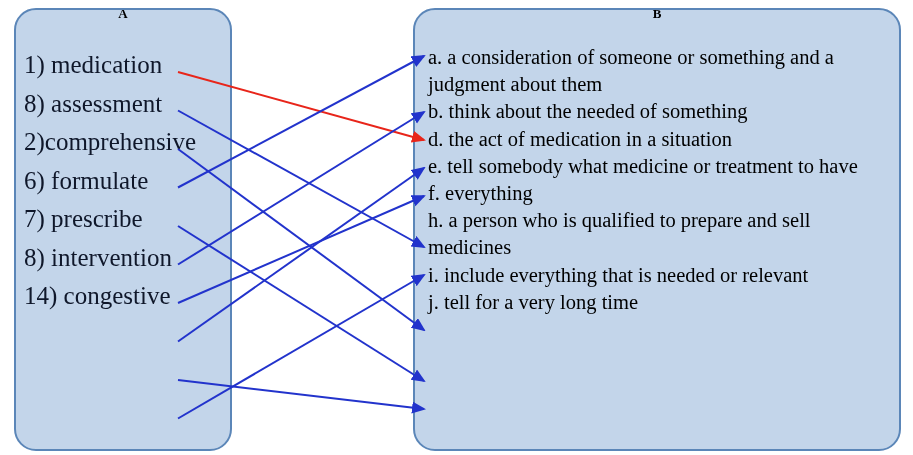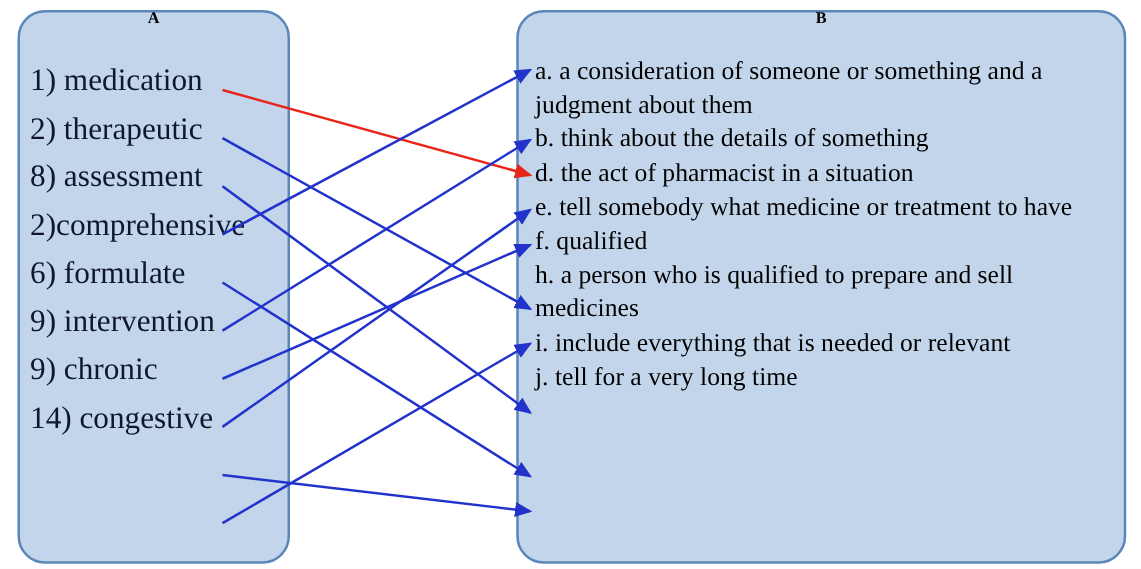--- a/index.html
+++ b/index.html
@@ -85,35 +85,34 @@
 <div id="stage">
 
   <div class="panel" id="panel-a"></div>
   <div class="panel" id="panel-b"></div>
 
   <div class="panel-title" style="left:14px; width:218px;">A</div>
   <div class="panel-title" style="left:413px; width:488px;">B</div>
 
   <div class="col-a-list">
     <div class="col-a-item">1) medication</div>
-    <div class="col-a-item">2) therapeutic</div>
     <div class="col-a-item">8) assessment</div>
     <div class="col-a-item">2)comprehensive</div>
     <div class="col-a-item">6) formulate</div>
-    <div class="col-a-item">9) intervention</div>
-    <div class="col-a-item">9) chronic</div>
+    <div class="col-a-item">7) prescribe</div>
+    <div class="col-a-item">8) intervention</div>
     <div class="col-a-item">14) congestive</div>
   </div>
 
   <div class="col-b-list">
     <div class="col-b-item">a. a consideration of someone or something and a judgment about them</div>
-    <div class="col-b-item">b. think about the details of something</div>
-    <div class="col-b-item">d. the act of pharmacist in a situation</div>
+    <div class="col-b-item">b. think about the needed of something</div>
+    <div class="col-b-item">d. the act of medication in a situation</div>
     <div class="col-b-item">e. tell somebody what medicine or treatment to have</div>
-    <div class="col-b-item">f. qualified</div>
+    <div class="col-b-item">f. everything</div>
     <div class="col-b-item">h. a person who is qualified to prepare and sell medicines</div>
     <div class="col-b-item">i. include everything that is needed or relevant</div>
     <div class="col-b-item">j. tell for a very long time</div>
   </div>
 
   <svg id="links" viewBox="0 0 913 455">
     <defs>
       <marker id="arrow-blue" markerWidth="7" markerHeight="7" refX="6" refY="3" orient="auto">
         <path d="M0,0 L7,3 L0,6 z" fill="#2233cc"></path>
       </marker>

